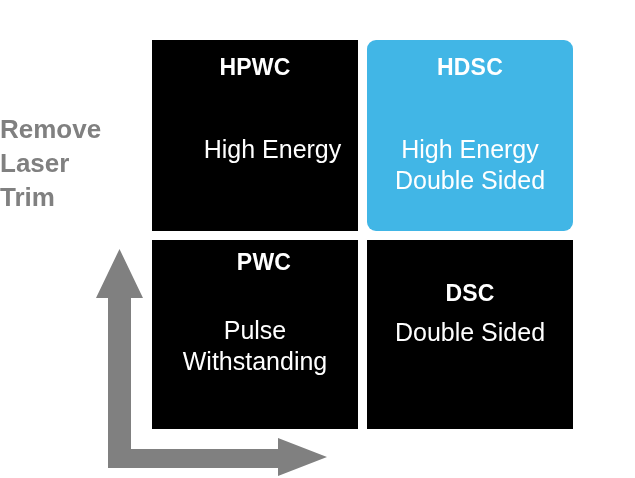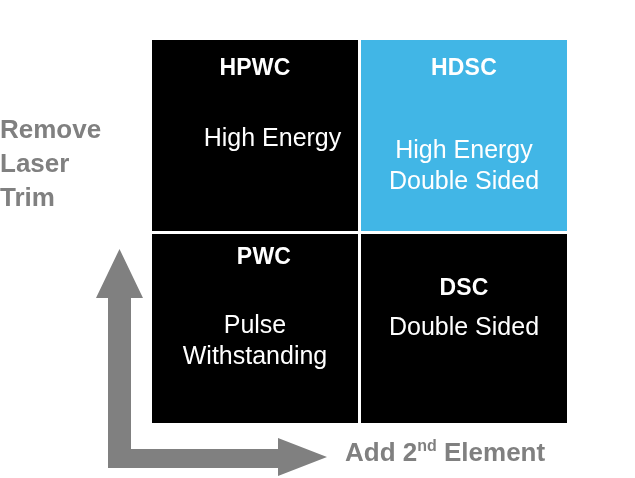--- a/index.html
+++ b/index.html
@@ -22,31 +22,31 @@
   
   #matrix {
     position: absolute;
     left: 152px;
     top: 40px;
     width: 419px;
     height: 383px;
     display: grid;
     grid-template-columns: 206px 206px;
     grid-template-rows: 191px 189px;
-    gap: 3px;
+    gap: 9px;
     background: #ffffff;
   }
   .quad {
     position: relative;
     box-sizing: border-box;
     overflow: hidden;
     display: block;
   }
   .quad.dark  { background: #000000; }
-  .quad.blue  { background: #41b6e6; }
+  .quad.blue  { background: #41b6e6; border-radius: 9px; }
 
   .quad-title {
     position: absolute;
     left: 0;
     right: 0;
     text-align: center;
     color: #ffffff;
     font-weight: bold;
     font-size: 23px;
     line-height: 23px;
@@ -58,21 +58,21 @@
     right: 0;
     text-align: center;
     color: #ffffff;
     font-weight: normal;
     font-size: 25px;
     line-height: 31px;
   }
 
   
   #quad-hpwc .quad-title { top: 16px; }
-  #quad-hpwc .quad-body  { top: 82px; padding-left: 35px; }
+  #quad-hpwc .quad-body  { top: 94px; padding-left: 35px; }
 
   #quad-hdsc .quad-title { top: 16px; }
   #quad-hdsc .quad-body  { top: 94px; text-align: center; }
 
   #quad-pwc  .quad-title { top: 11px; padding-left: 18px; }
   #quad-pwc  .quad-body  { top: 75px; text-align: center; }
 
   #quad-dsc  .quad-title { top: 11px; margin-top: 31px; }
   #quad-dsc  .quad-body  { top: 77px; }
 
@@ -149,17 +149,14 @@
 Withstanding</div>
     </div>
 
     <div class="quad dark" id="quad-dsc">
       <div class="quad-title">DSC</div>
       <div class="quad-body">Double Sided</div>
     </div>
 
   </div>
 
-  <div id="x-axis-label">
-    <span>Add 2</span><sup>nd</sup><span> Element</span>
-  </div>
 
 </div>
 
 </body></html>

